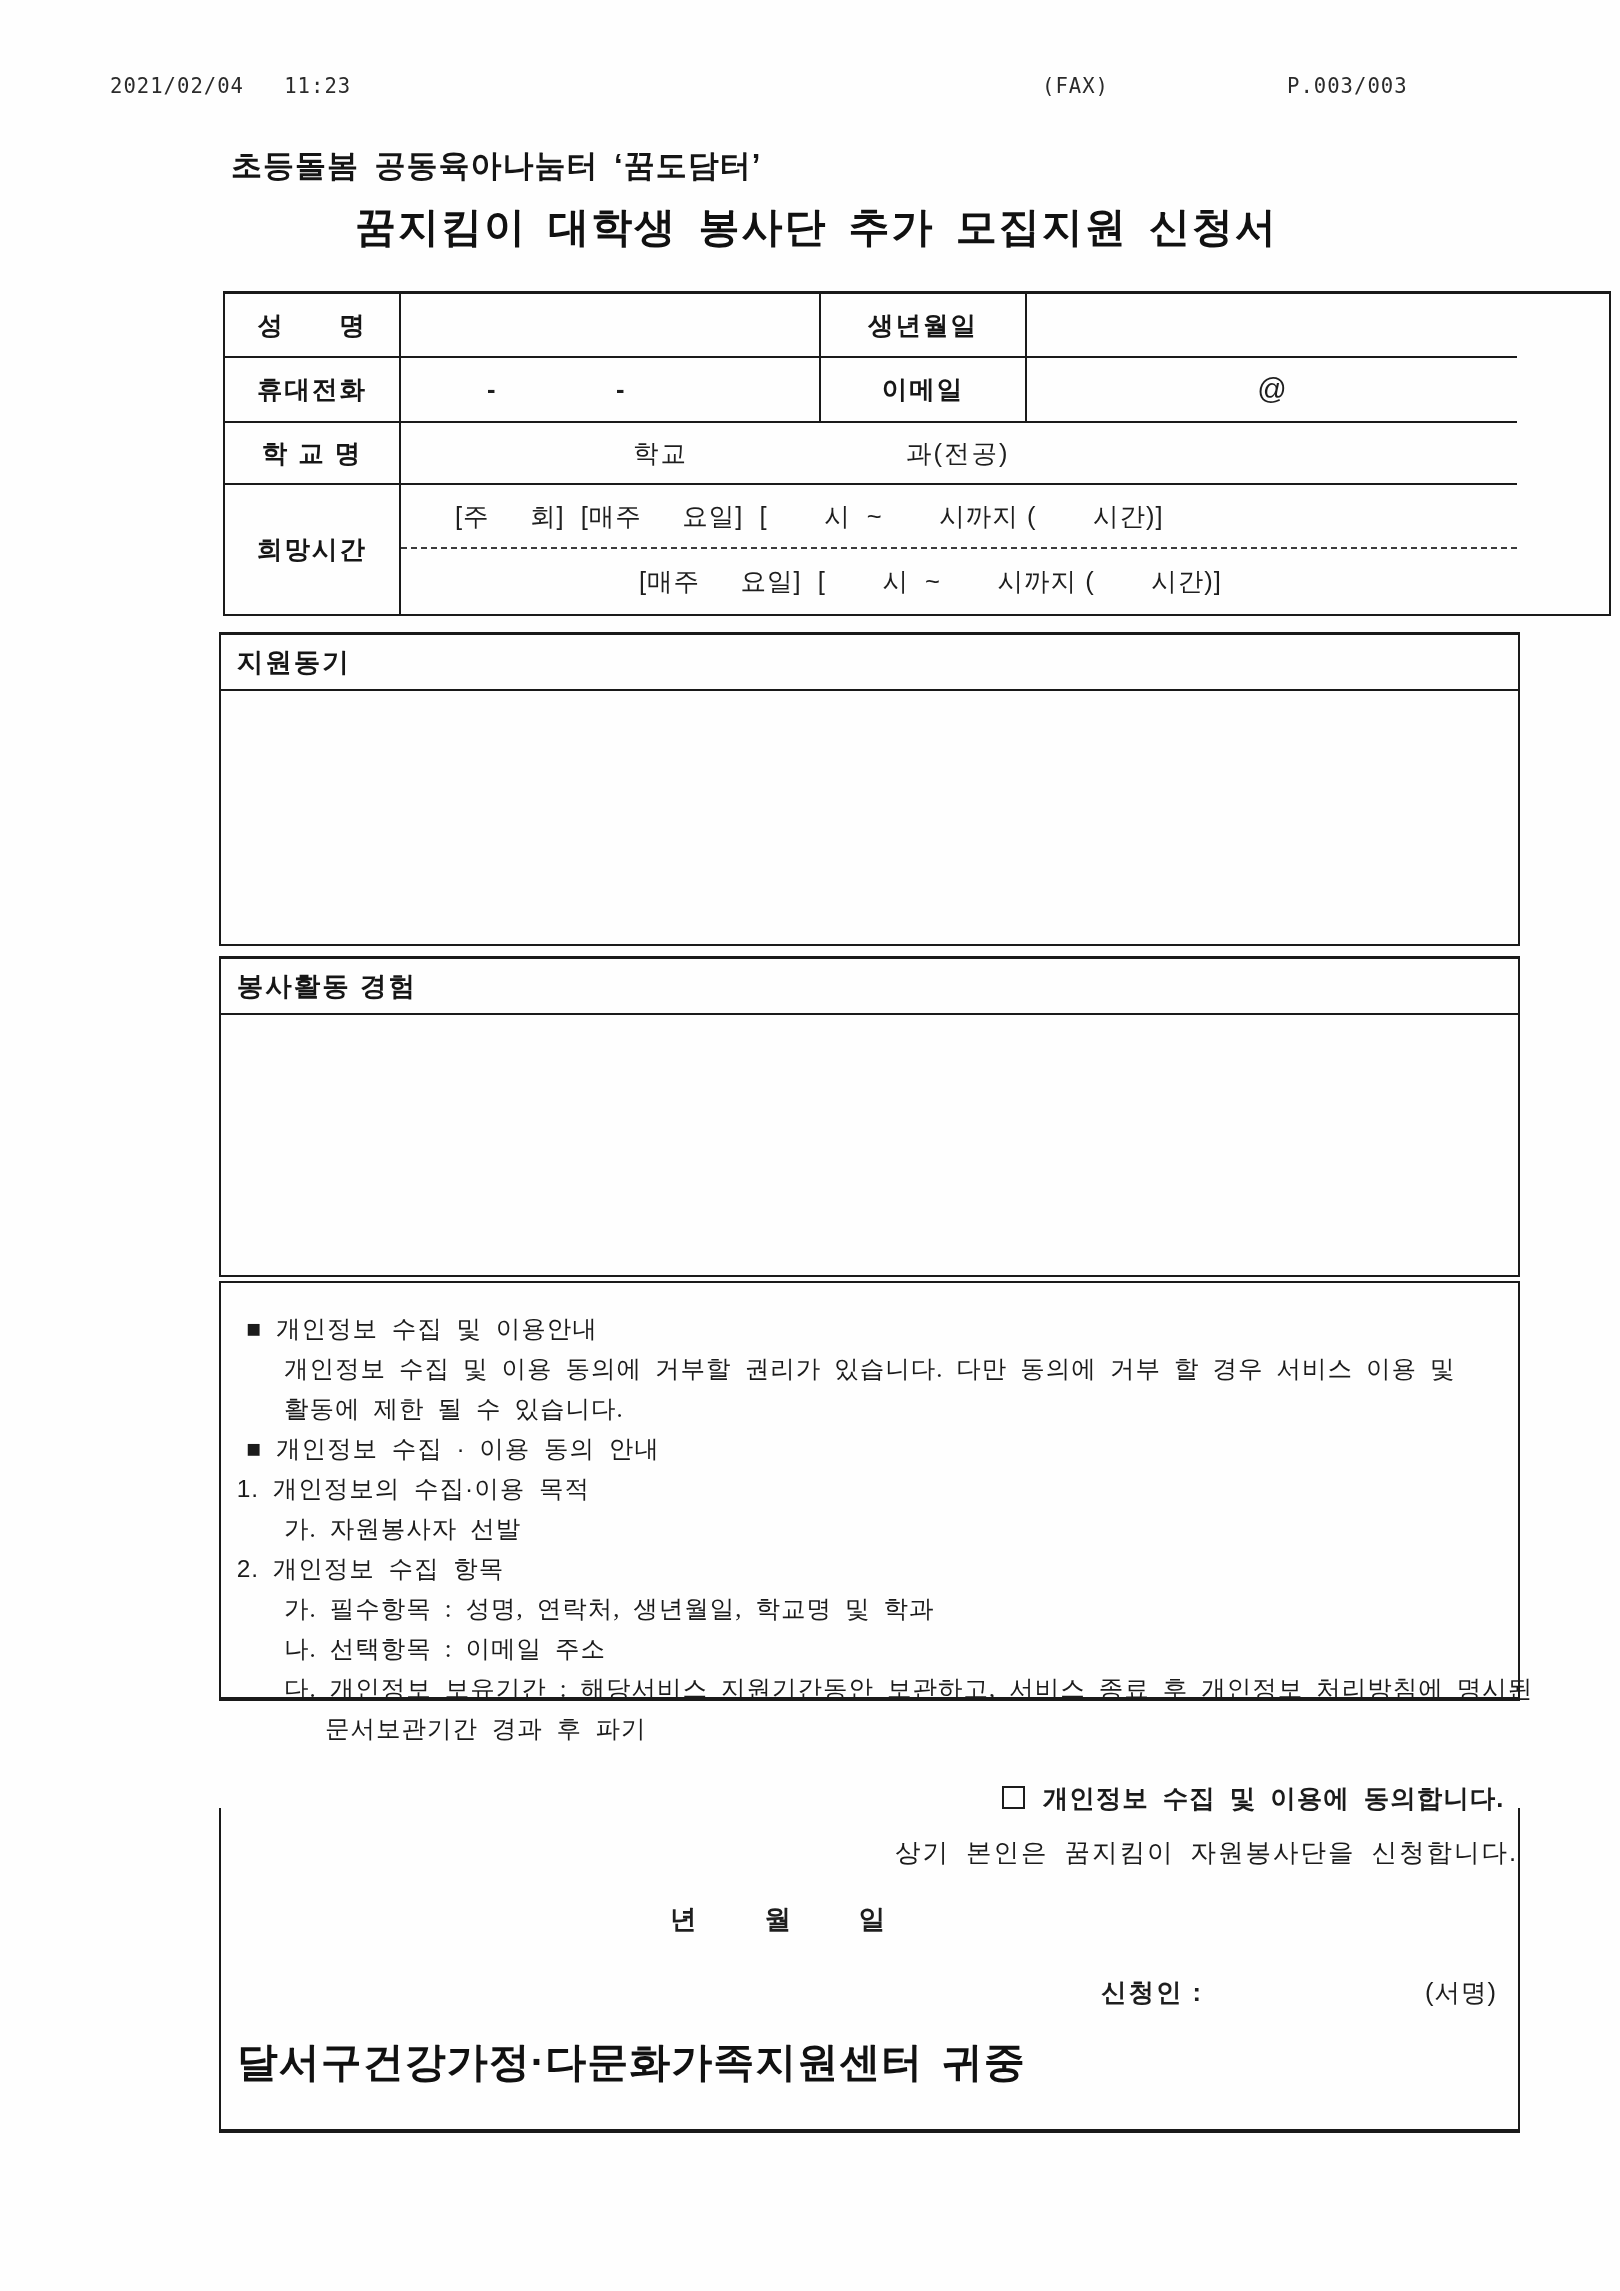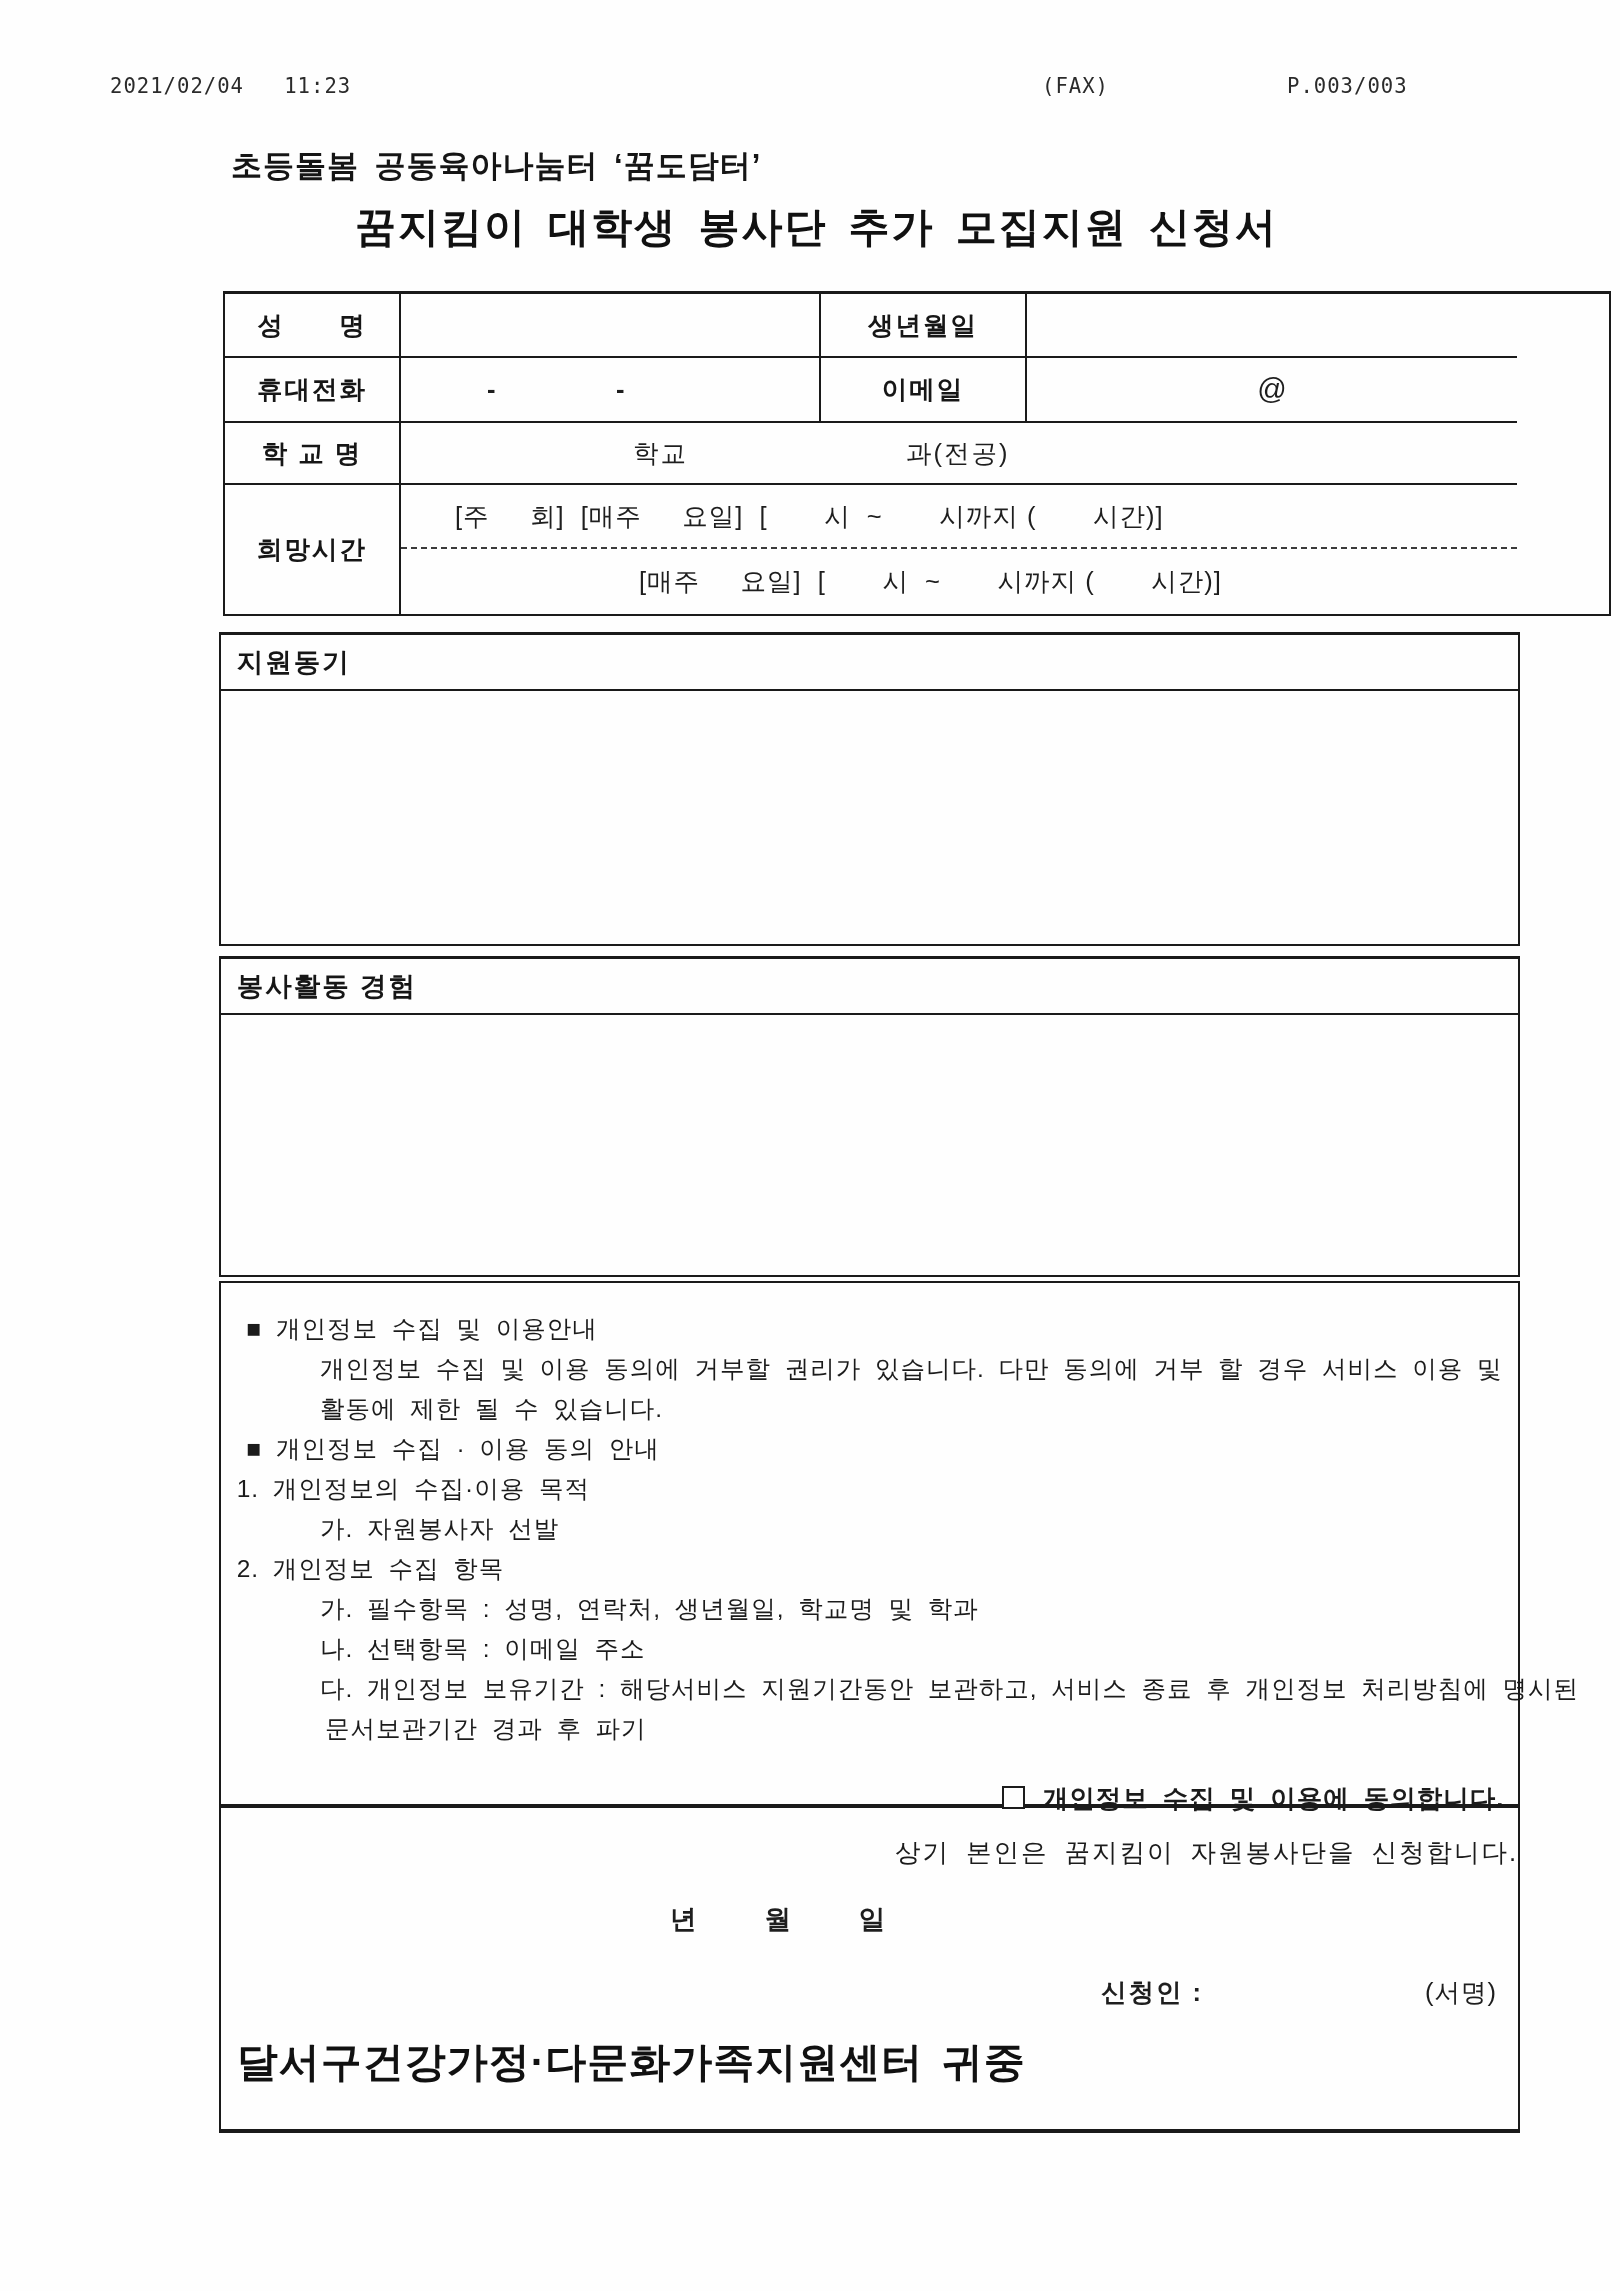--- a/index.html
+++ b/index.html
@@ -81,30 +81,30 @@
     height: 56px; display: flex; align-items: center;
     padding-left: 15.7px; border-bottom: 2.9px solid #1a1a1a;
     font-size: 26.5px; font-weight: bold; letter-spacing: 2px; color: #161616;
     white-space: pre;
   }
   .section-body { width: 100%; }
 
   
   .privacy-box {
     position: absolute; left: 219px; top: 1281px;
-    width: 1301px; height: 527px;
+    width: 1301px; height: 420px;
     border: 2.9px solid #1a1a1a;
     border-bottom-width: 4.9px;
     padding-top: 25.5px;
     font-size: 24.5px; color: #1b1b1b;
   }
   .p-line { height: 40px; line-height: 40px; letter-spacing: 1px; word-spacing: 5.9px; white-space: pre; }
   .ind-bullet { padding-left: 25.5px; }
   .ind-num    { padding-left: 15.7px; }
-  .ind-sub    { padding-left: 99px; }
+  .ind-sub    { padding-left: 63px; font-family: Liberation Serif, serif; }
   .ind-cont   { padding-left: 104px; }
   .consent-line {
     margin-top: 3.9px;
     text-align: right; padding-right: 13.7px;
     font-size: 25.5px; font-weight: bold; letter-spacing: 1px; word-spacing: 5.9px;
     white-space: pre;
   }
   .checkbox {
     display: inline-block; width: 23.5px; height: 23.5px;
     border: 2.9px solid #1c1c1c; margin-right: 17.6px;

